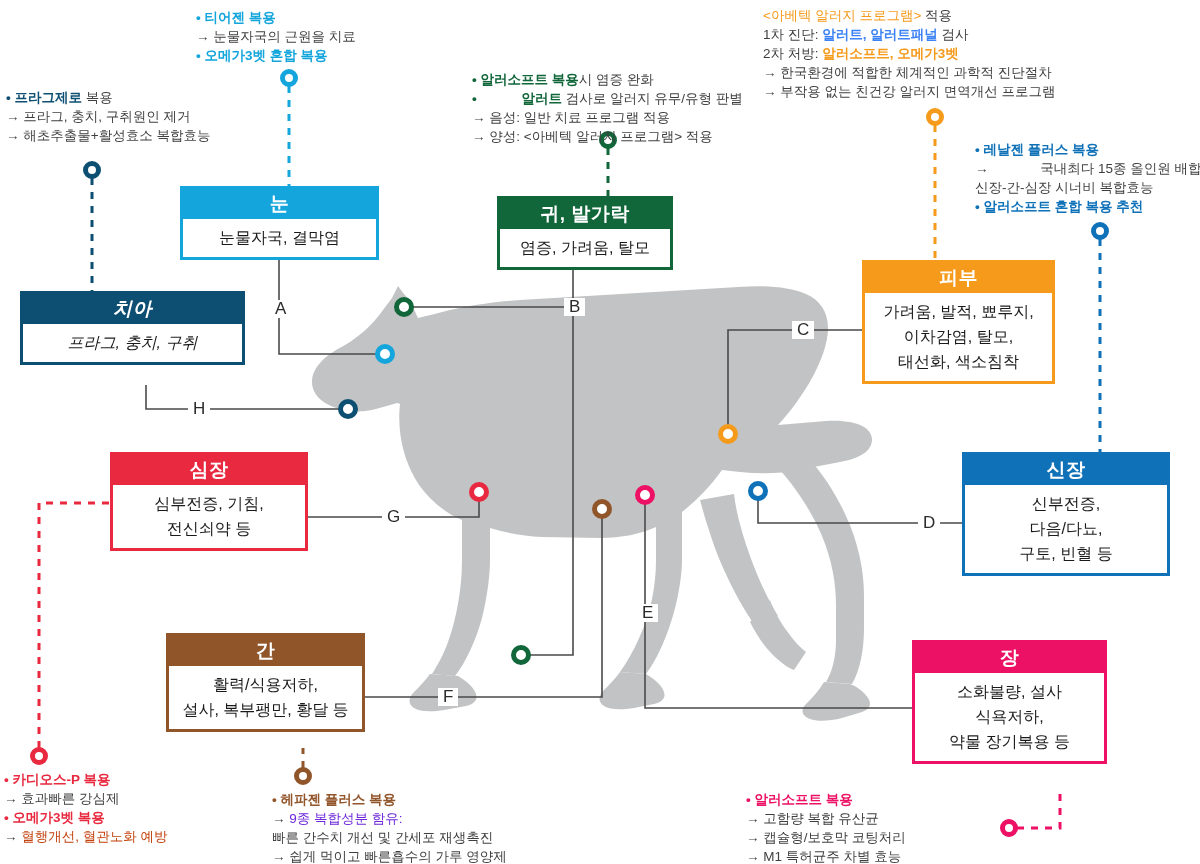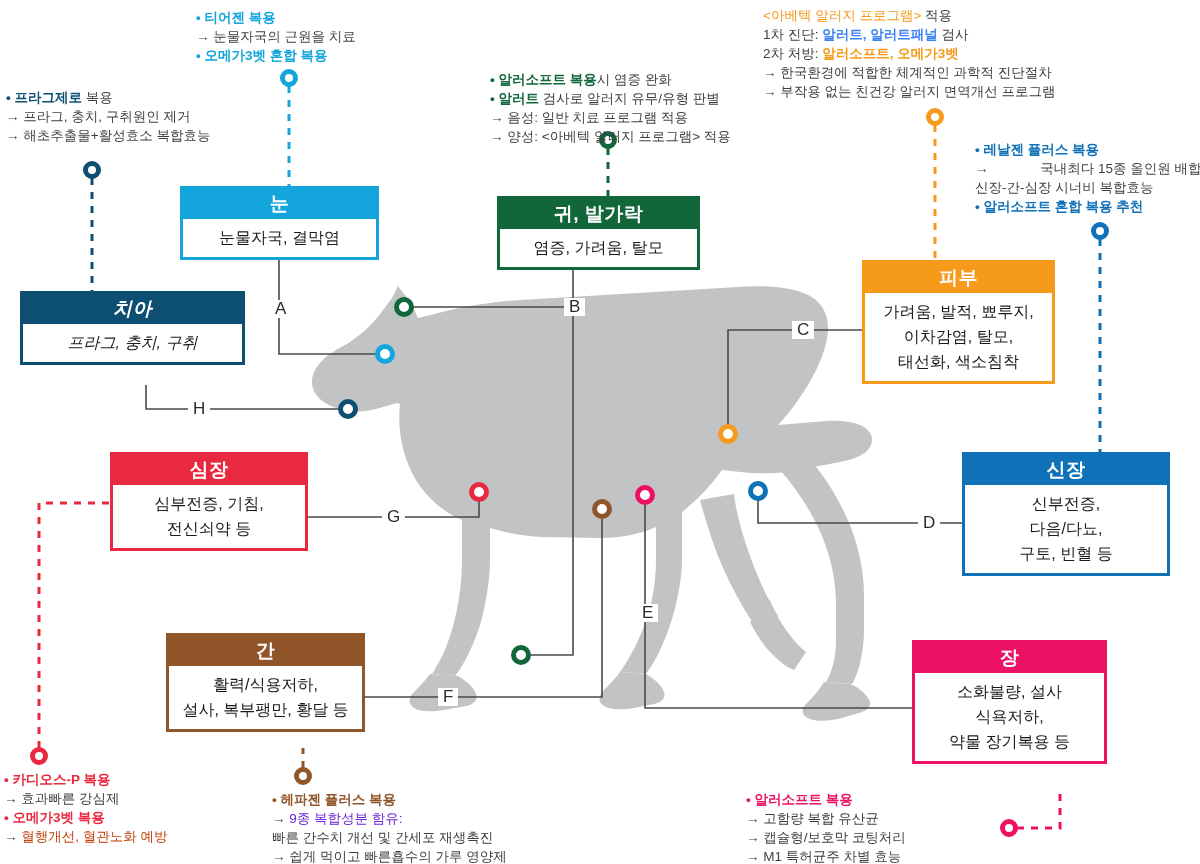--- a/index.html
+++ b/index.html
@@ -253,21 +253,21 @@
     </div>
   </div>
 
   <div class="obox" id="box-eye" style="left:180px;top:186px;width:199px;border-color:#13a5dc;">
     <div class="ohead" style="background:#13a5dc;">눈</div>
     <div class="obody">
       <div>눈물자국, 결막염</div>
     </div>
   </div>
 
-  <div class="obox" id="box-ear-toe" style="left:497px;top:196px;width:203px;border-color:#11663a;">
+  <div class="obox" id="box-ear-toe" style="left:497px;top:196px;width:176px;border-color:#11663a;">
     <div class="ohead" style="background:#11663a;">귀, 발가락</div>
     <div class="obody">
       <div>염증, 가려움, 탈모</div>
     </div>
   </div>
 
   <div class="obox" id="box-skin" style="left:862px;top:260px;width:193px;border-color:#f59a1b;">
     <div class="ohead" style="background:#f59a1b;">피부</div>
     <div class="obody">
       <div>가려움, 발적, 뾰루지,</div>
@@ -313,23 +313,23 @@
   <div class="note" id="note-teeth" style="left:6px;  top:88px;">
       <div class="nline"><span class="dot" style="color: rgb(13, 79, 114);">• </span><span class="b" style="color: rgb(13, 79, 114); font-weight: bold;">프라그제로</span><span style="color: rgb(63, 63, 63);"> 복용</span></div>
       <div class="nline"><span class="dot" style="color: rgb(63, 63, 63);">→ </span><span style="color: rgb(63, 63, 63);"> 프라그, 충치, 구취원인 제거</span></div>
       <div class="nline"><span class="dot" style="color: rgb(63, 63, 63);">→ </span><span style="color: rgb(63, 63, 63);"> 해초추출물+활성효소 복합효능</span></div>
     </div>
   <div class="note" id="note-eye" style="left:196px;top:8px;">
       <div class="nline"><span class="dot" style="color: rgb(19, 165, 220);">• </span><span class="b" style="color: rgb(19, 165, 220); font-weight: bold;">티어젠 복용</span></div>
       <div class="nline"><span class="dot" style="color: rgb(63, 63, 63);">→ </span><span style="color: rgb(63, 63, 63);"> 눈물자국의 근원을 치료</span></div>
       <div class="nline"><span class="dot" style="color: rgb(19, 165, 220);">• </span><span class="b" style="color: rgb(19, 165, 220); font-weight: bold;">오메가3벳 혼합 복용</span></div>
     </div>
-  <div class="note" id="note-ear-toe" style="left:490px;top:70px;">
+  <div class="note" id="note-ear-toe" style="left:472px;top:70px;">
       <div class="nline"><span class="dot" style="color: rgb(17, 102, 58);">• </span><span class="b" style="color: rgb(17, 102, 58); font-weight: bold;">알러소프트 복용</span><span style="color: rgb(63, 63, 63);">시 염증 완화</span></div>
-      <div class="nline"><span class="dot" style="color: rgb(17, 102, 58);">• </span><span class="b" style="color: rgb(17, 102, 58); font-weight: bold;">알러트</span><span style="color: rgb(63, 63, 63);"> 검사로 알러지 유무/유형 판별</span></div>
+      <div class="nline"><span class="dot" style="color: rgb(17, 102, 58);">• </span><span class="b" style="color: rgb(17, 102, 58); font-weight: bold; margin-left: 41px;">알러트</span><span style="color: rgb(63, 63, 63);"> 검사로 알러지 유무/유형 판별</span></div>
       <div class="nline"><span class="dot" style="color: rgb(63, 63, 63);">→ </span><span style="color: rgb(63, 63, 63);"> 음성: 일반 치료 프로그램 적용</span></div>
       <div class="nline"><span class="dot" style="color: rgb(63, 63, 63);">→ </span><span style="color: rgb(63, 63, 63);"> 양성: &lt;아베텍 알러지 프로그램&gt; 적용</span></div>
     </div>
   <div class="note" id="note-skin" style="left:763px;top:6px;">
       <div class="nline"><span style="color: rgb(245, 154, 27); font-weight: normal;">&lt;아베텍 알러지 프로그램&gt;</span><span style="color: rgb(63, 63, 63);"> 적용</span></div>
       <div class="nline"><span style="color: rgb(63, 63, 63);">1차 진단: </span><span style="color: #3b82f6; font-weight: bold;">알러트, 알러트패널</span><span style="color: rgb(63, 63, 63);"> 검사</span></div>
       <div class="nline"><span style="color: rgb(63, 63, 63);">2차 처방: </span><span style="color: rgb(245, 154, 27); font-weight: bold;">알러소프트, 오메가3벳</span></div>
       <div class="nline"><span class="dot" style="color: rgb(63, 63, 63);">→ </span><span style="color: rgb(63, 63, 63);"> 한국환경에 적합한 체계적인 과학적 진단절차</span></div>
       <div class="nline"><span class="dot" style="color: rgb(63, 63, 63);">→ </span><span style="color: rgb(63, 63, 63);"> 부작용 없는 친건강 알러지 면역개선 프로그램</span></div>
     </div>

